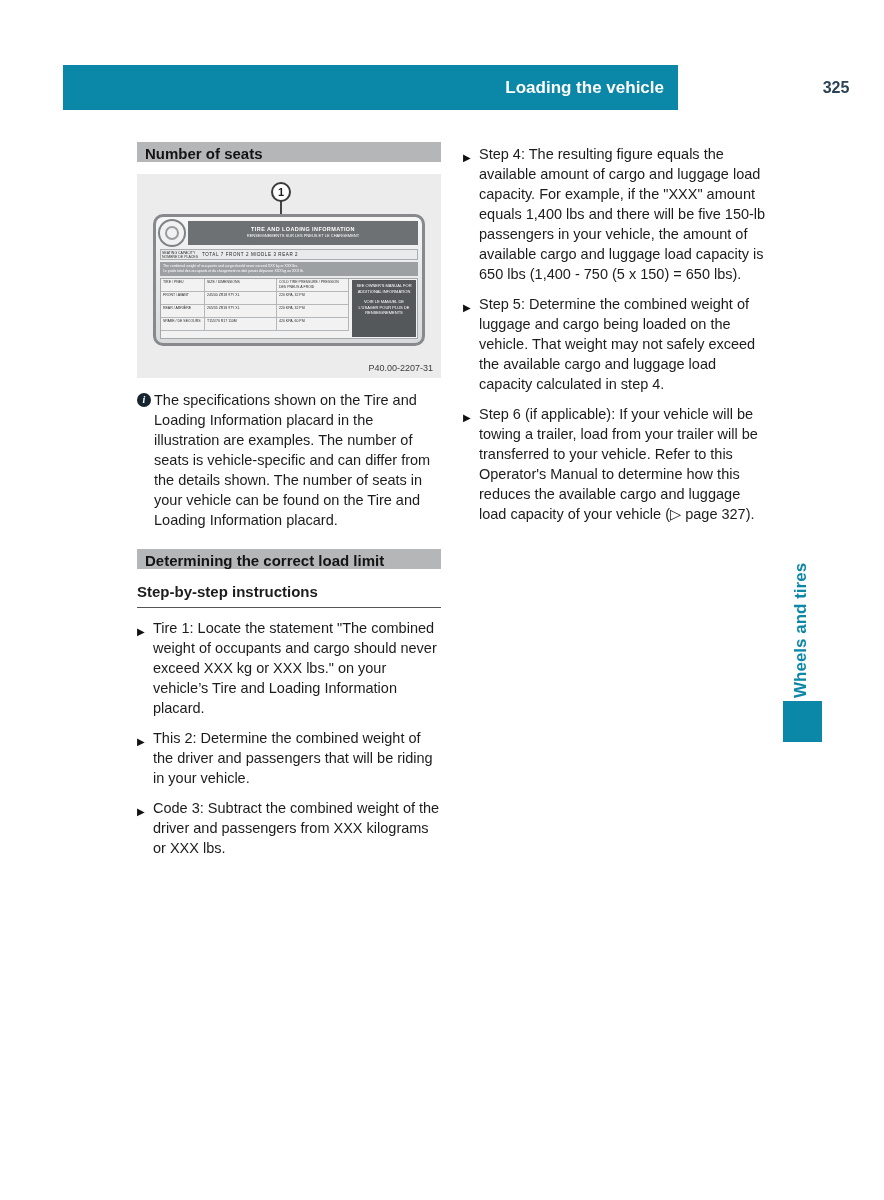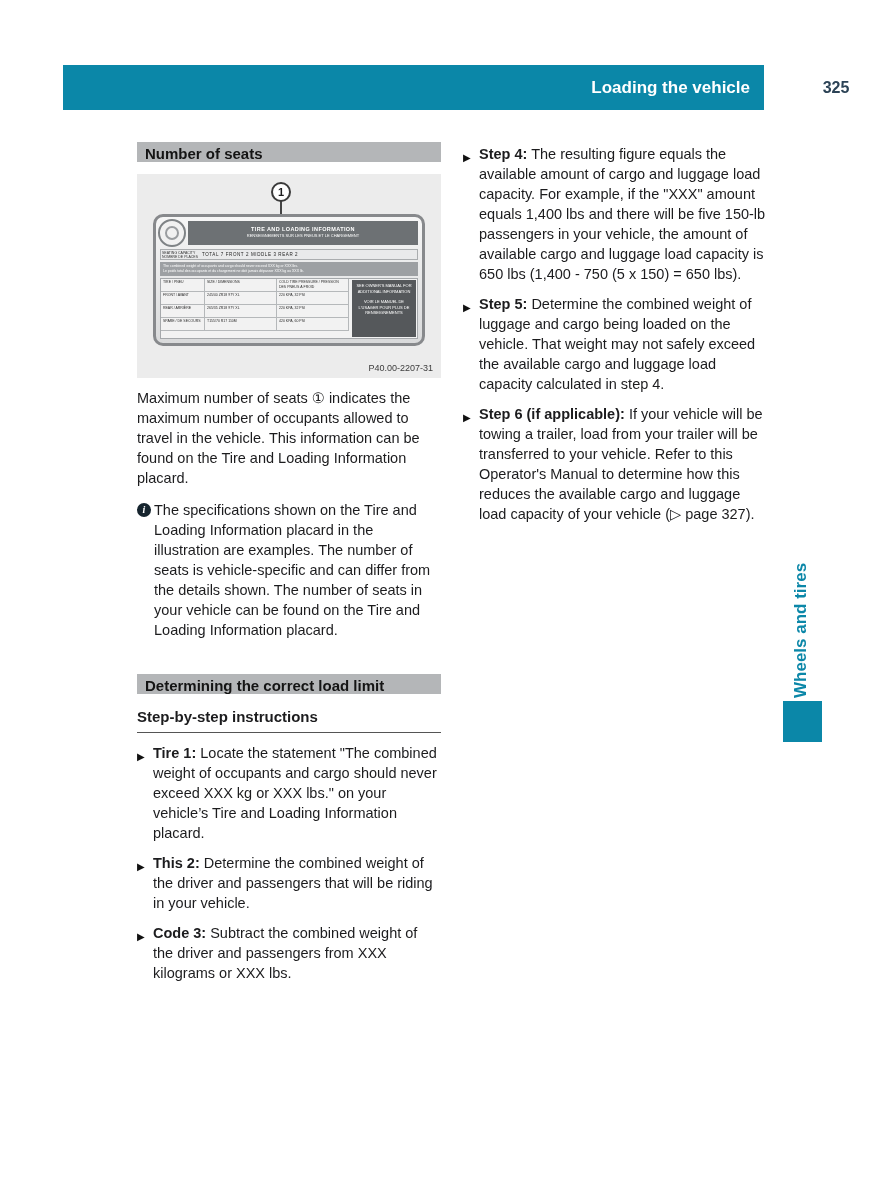--- a/index.html
+++ b/index.html
@@ -3,56 +3,56 @@
 <meta charset="utf-8">
 <style>
   html,body{margin:0;padding:0;}
   body{
     width:884px;height:1200px;position:relative;background:#ffffff;
     font-family:"Liberation Sans", sans-serif;color:#1c1c1e;
     overflow:hidden;
   }
   
   .header-bar{
-    position:absolute;left:63px;top:65px;width:701px;height:45px;
+    position:absolute;left:63px;top:65px;width:615px;height:45px;
     background:#0b87a8;color:#fff;display:flex;align-items:center;
     justify-content:flex-end;padding-right:14px;box-sizing:border-box;
     font-size:17px;font-weight:bold;
   }
   .page-num{
     position:absolute;left:764px;top:65px;width:58px;height:45px;
     display:flex;align-items:center;justify-content:center;
     font-size:16px;font-weight:bold;color:#2c4356;padding-left:43px;
   }
   
   .col-left{position:absolute;left:137px;top:142px;width:304px;}
   .col-right{position:absolute;left:463px;top:144px;width:306px;}
   .section-bar{
     background:#b4b6b8;color:#141414;font-size:15px;font-weight:bold;
     height:20px;line-height:24px;padding:0 8px;box-sizing:border-box;
     overflow:hidden;white-space:nowrap;
   }
-  .mt30{margin-top:34px;}
+  .mt30{margin-top:19px;}
   .para{font-size:14.5px;line-height:20px;margin:10px 0 0 0;}
   .subhead{
     font-size:15px;font-weight:bold;margin-top:14px;padding-bottom:7px;
     border-bottom:1px solid #555;
   }
   
   .note{position:relative;padding-left:17px;margin-top:12px;font-size:14.5px;line-height:20px;}
   .note-icon{
     position:absolute;left:0;top:3px;width:14px;height:14px;border-radius:50%;
     background:#16242e;color:#fff;font-size:10px;font-weight:bold;text-align:center;
     line-height:14px;font-family:"Liberation Serif", serif;font-style:italic;
   }
   
   .step{position:relative;padding-left:16px;margin-top:10px;font-size:14.5px;line-height:20px;}
   .col-right .step:first-child{margin-top:0;}
   .step-marker{position:absolute;left:0;top:4px;font-size:10px;color:#111;}
-  .step b{font-weight:bold;}
+  .step b{font-weight:normal;}
   
   .figure{position:relative;margin-top:12px;height:204px;background:#ececec;overflow:hidden;}
   .caption{position:absolute;right:8px;bottom:5px;font-size:9px;color:#3c3c3c;}
   .callout{
     position:absolute;left:134px;top:8px;width:20px;height:20px;border:2px solid #3a3a3a;
     border-radius:50%;background:#fff;box-sizing:border-box;font-size:11px;font-weight:bold;
     line-height:16px;text-align:center;
   }
   .callout-line{position:absolute;left:143px;top:27px;width:2px;height:14px;background:#444;}
   .placard{
@@ -162,21 +162,20 @@
           <div class="pl-manual">
             <div>SEE OWNER'S MANUAL FOR ADDITIONAL INFORMATION</div>
             <div class="mfr">VOIR LE MANUEL DE L'USAGER POUR PLUS DE RENSEIGNEMENTS</div>
           </div>
         </div>
       </div>
 
       <div class="caption">P40.00-2207-31</div>
     </div>
 
-    <p class="para">Maximum number of seats ① indicates the maximum number of occupants allowed to travel in the vehicle. This information can be found on the Tire and Loading Information placard.</p>
 
     <div class="note">
       <span class="note-icon">i</span>
       <span>The specifications shown on the Tire and Loading Information placard in the illustration are examples. The number of seats is vehicle-specific and can differ from the details shown. The number of seats in your vehicle can be found on the Tire and Loading Information placard.</span>
     </div>
 
     <div class="section-bar mt30">Determining the correct load limit</div>
 
     <div class="subhead">Step-by-step instructions</div>
 

